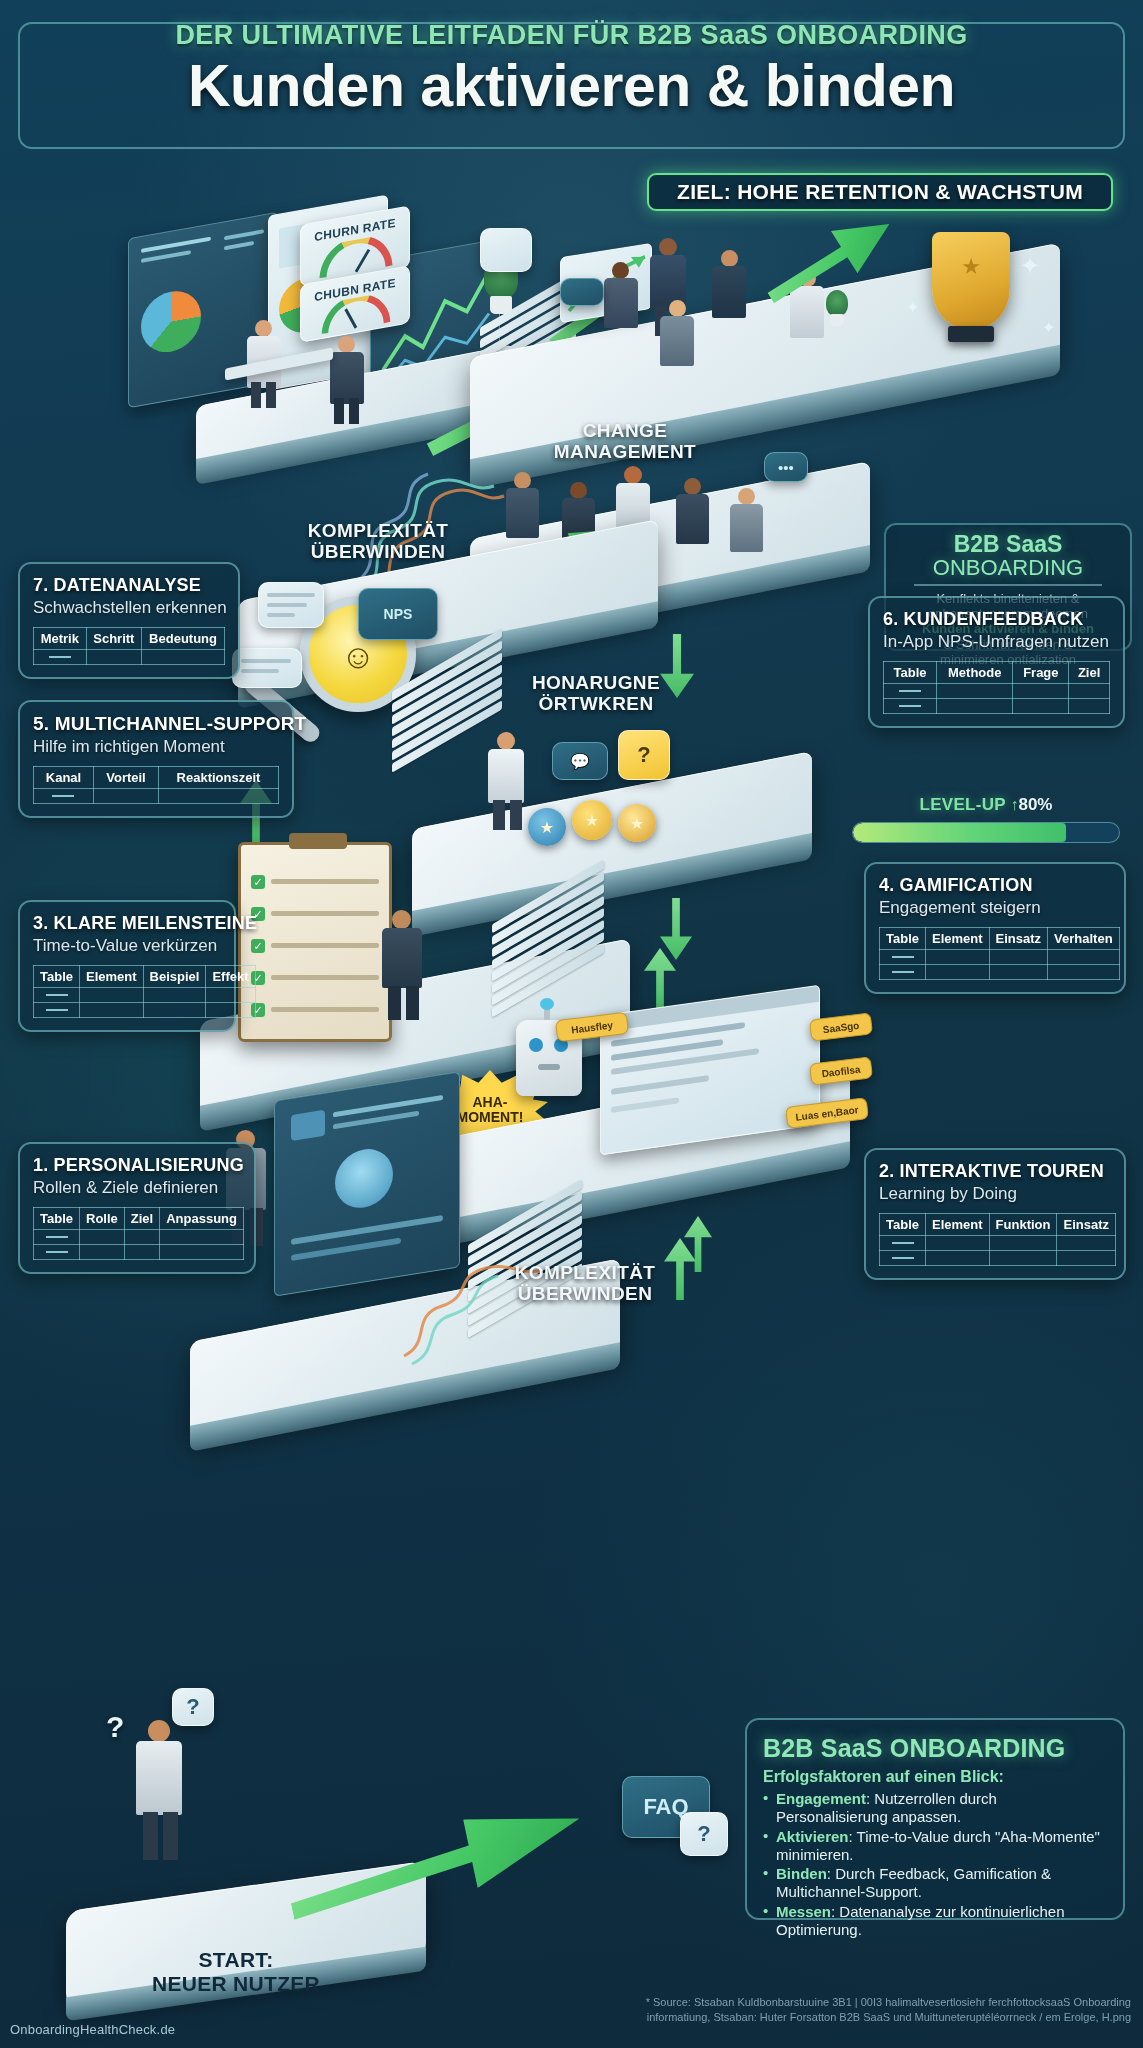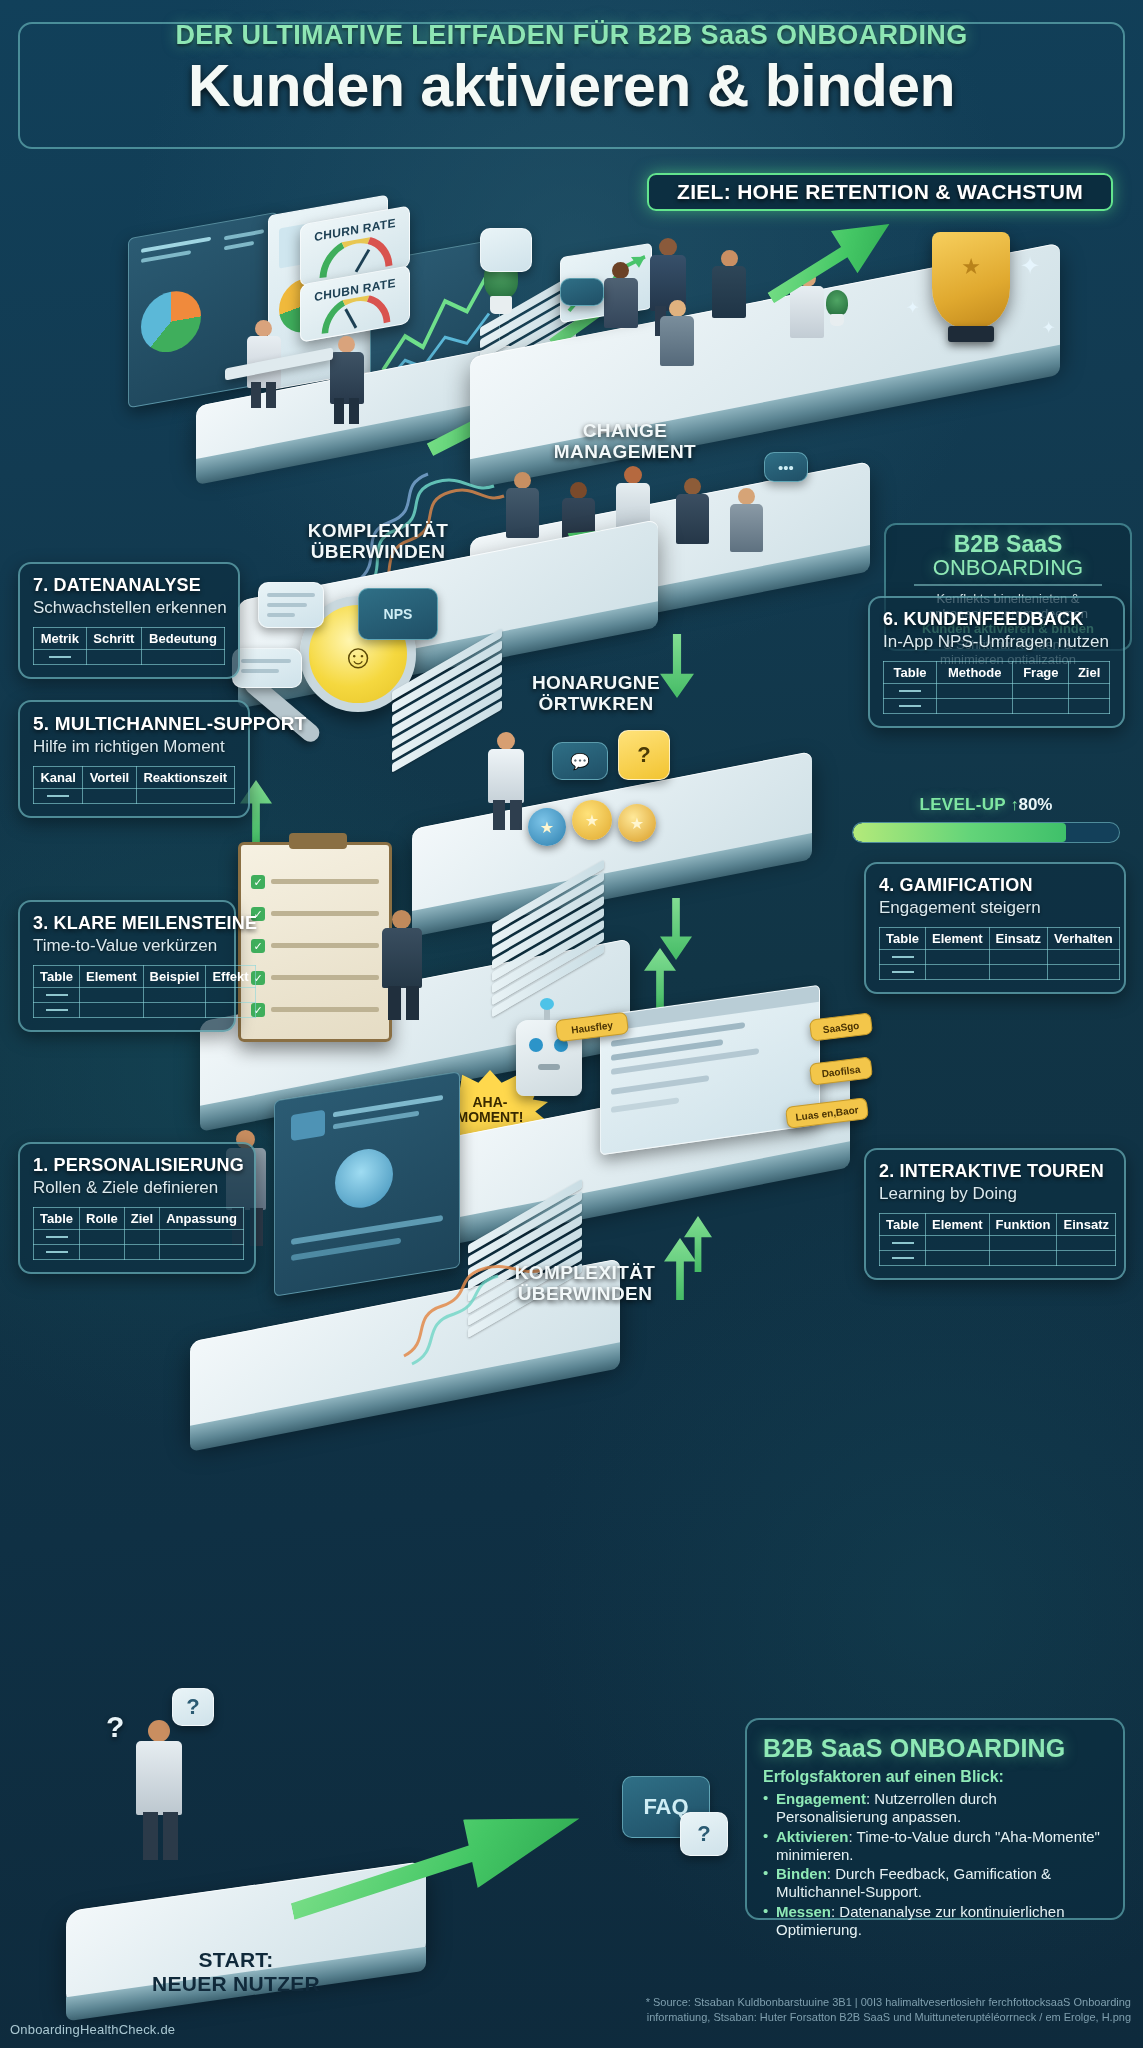--- a/index.html
+++ b/index.html
@@ -731,21 +731,21 @@
       <tbody>
         <tr>
             <td class="dash"></td>
             <td></td>
             <td></td>
           </tr>
       </tbody>
     </table>
   </div>
 
-  <div class="panel" style="left:18px; top:700px; width:232px;">
+  <div class="panel" style="left:18px; top:700px; width:276px;">
     <div class="p-title" style="font-size:19px;">5. MULTICHANNEL-SUPPORT</div>
     <div class="p-sub">Hilfe im richtigen Moment</div>
     <table>
       <thead>
           <tr>
         <th>Kanal</th>
         <th>Vorteil</th>
         <th>Reaktionszeit</th>
       </tr>
         </thead>

